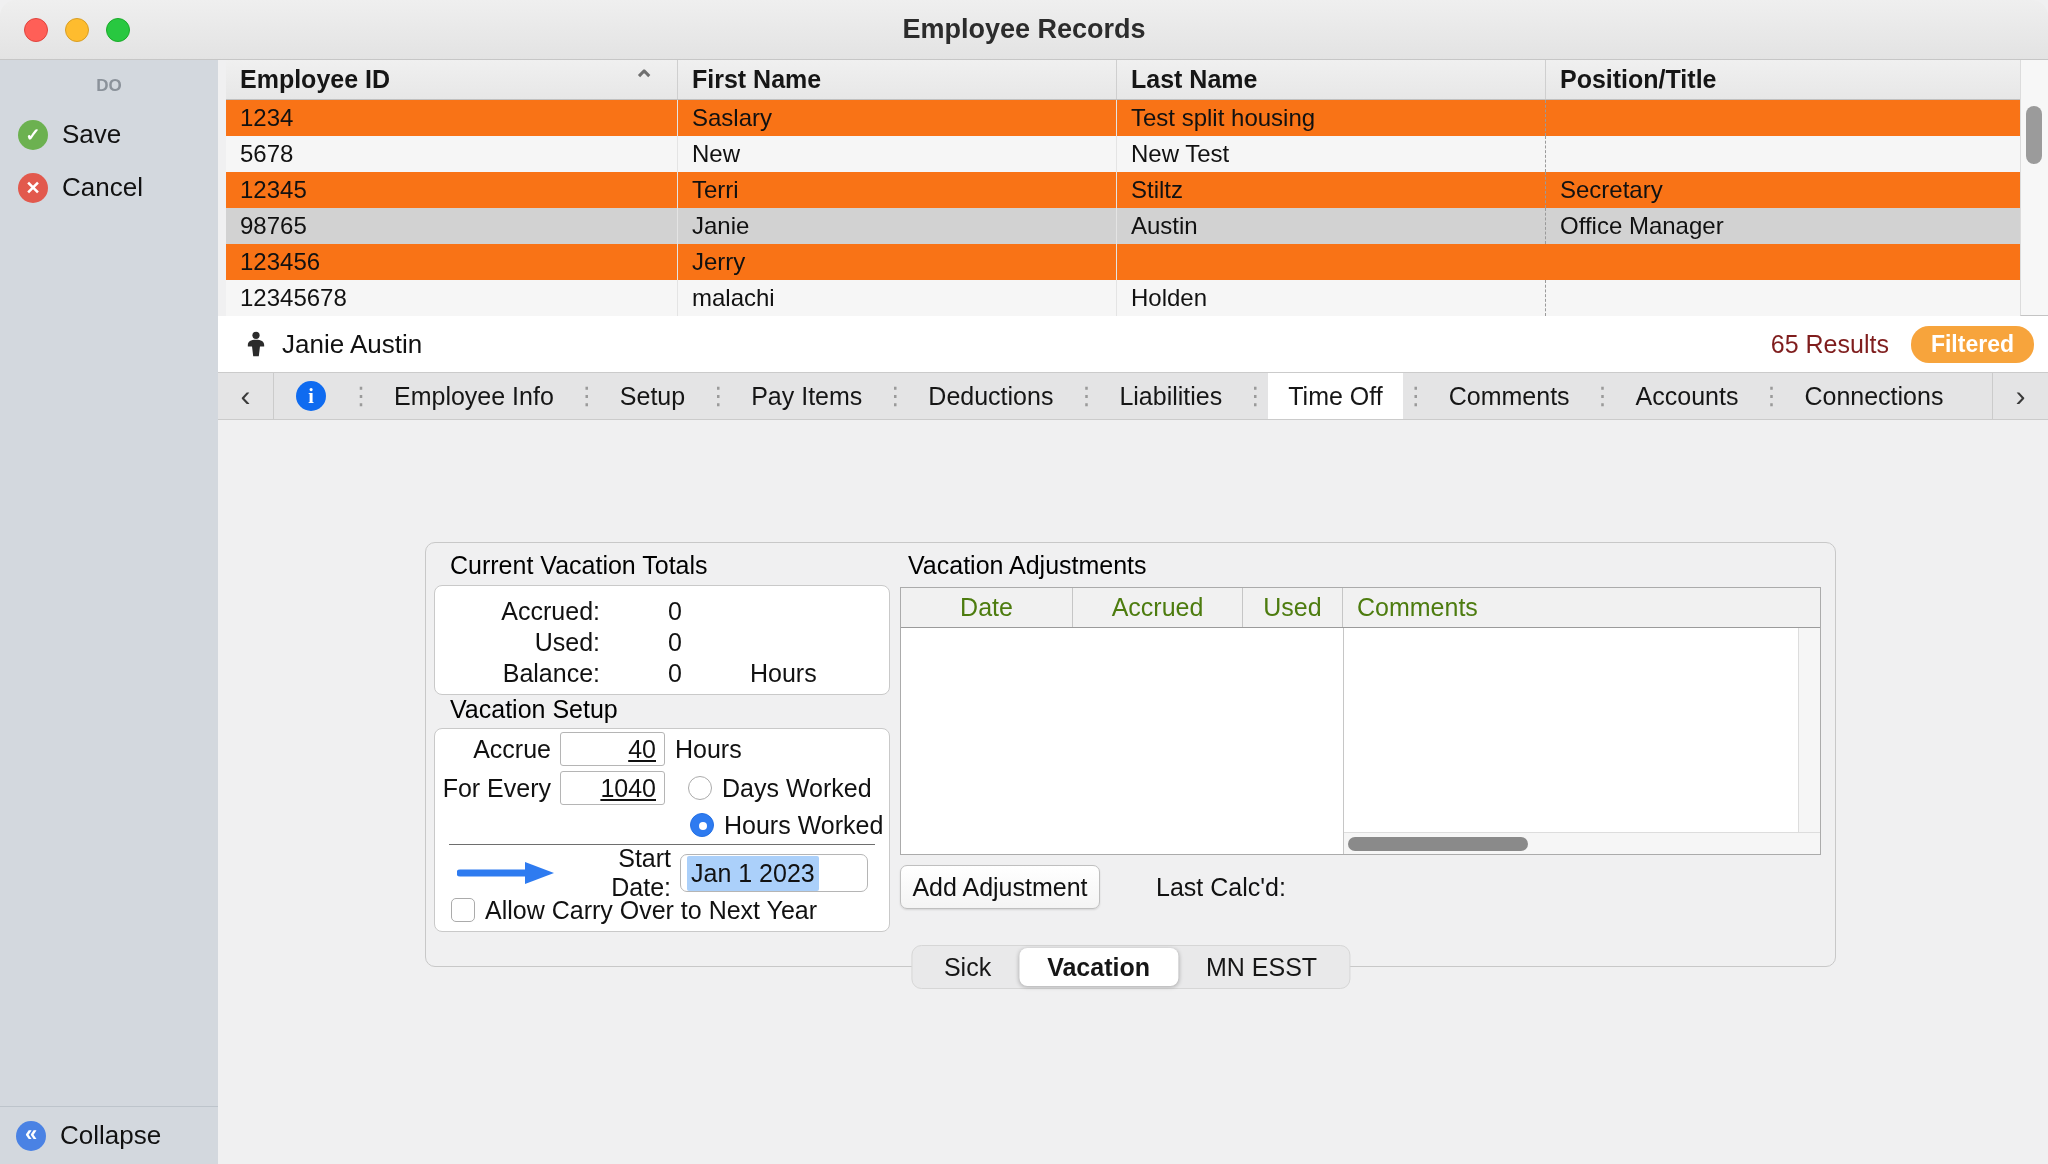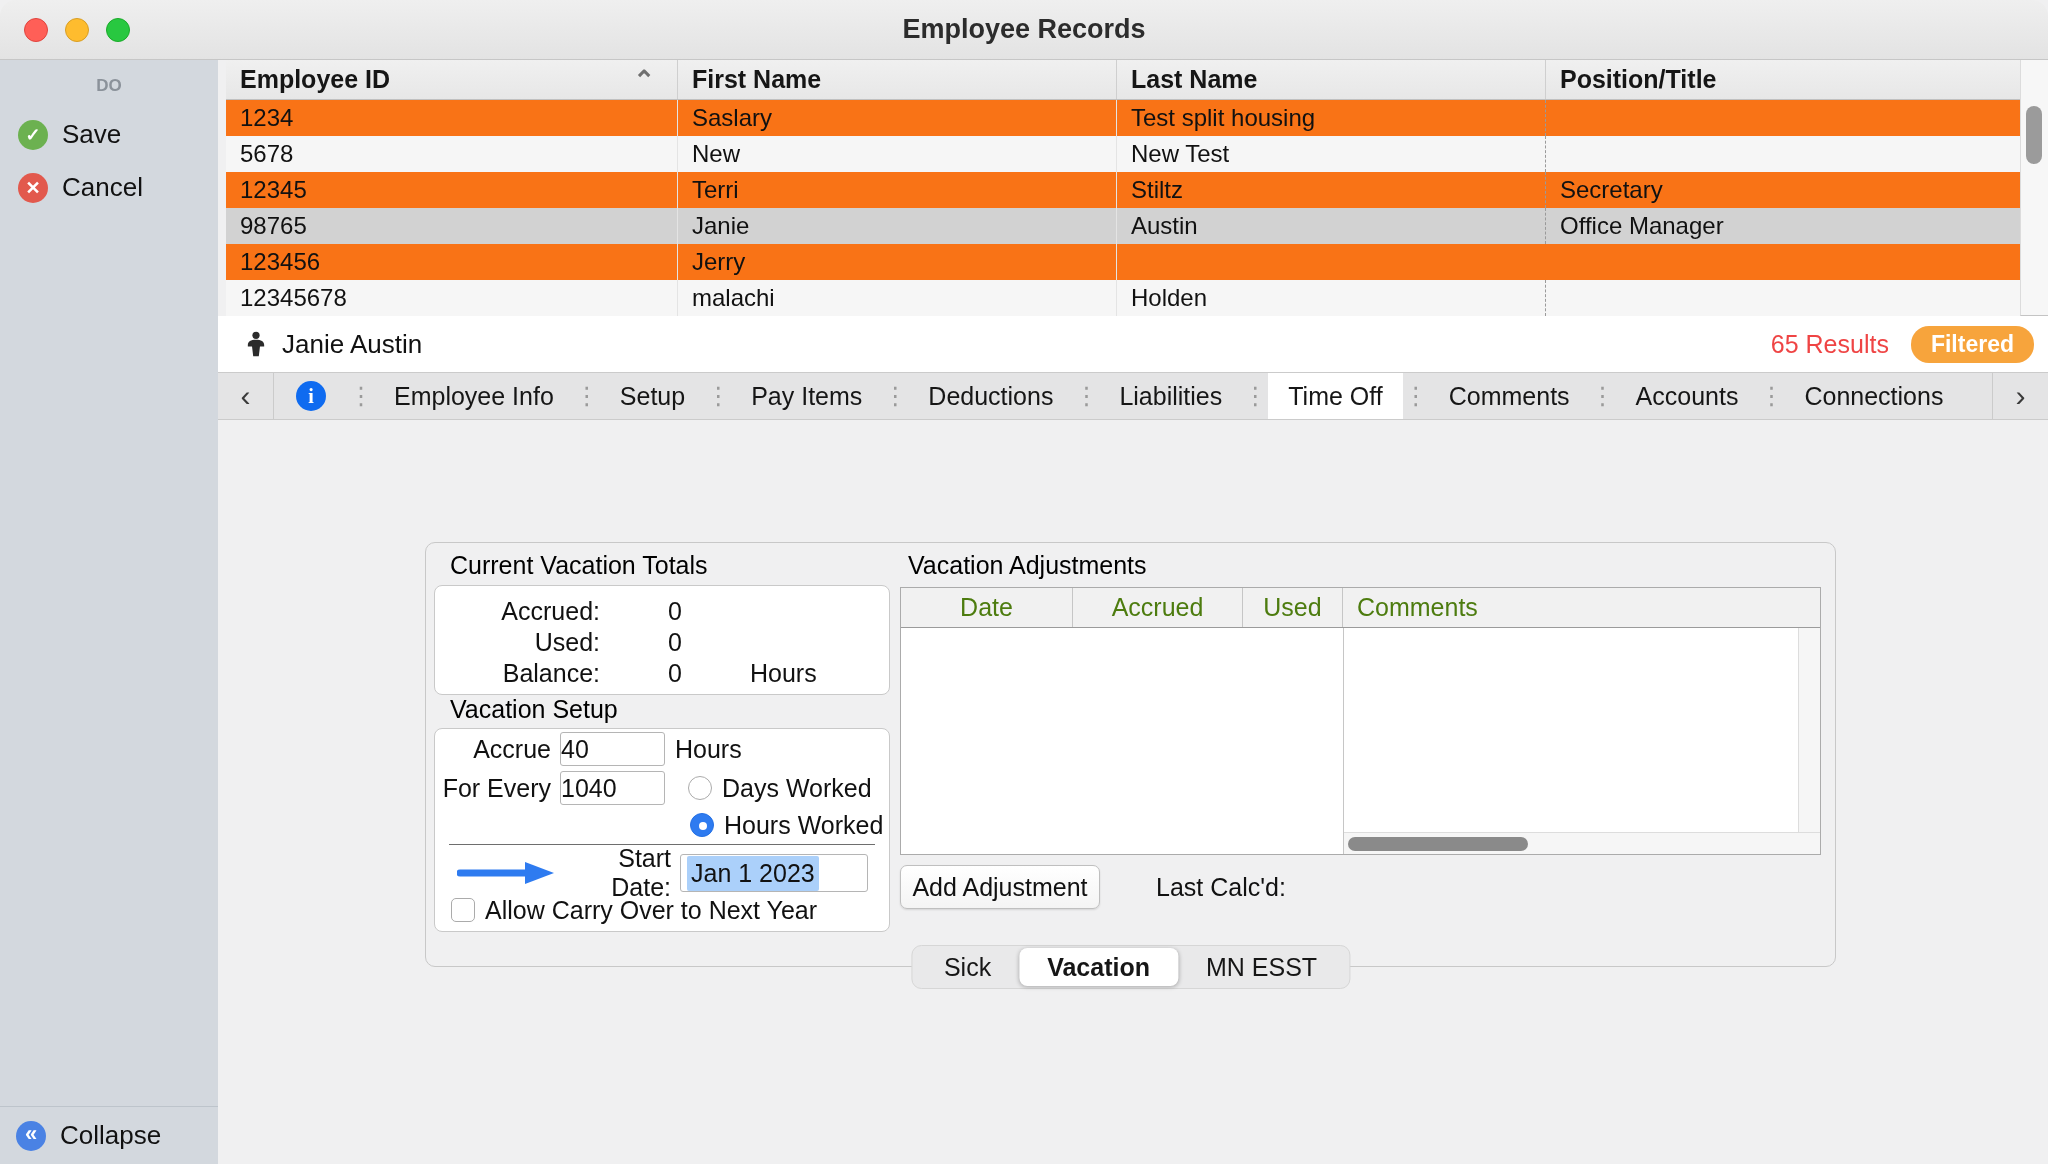--- a/index.html
+++ b/index.html
@@ -48,21 +48,21 @@
   .trow .td:nth-child(3) { border-right:1px dashed #9a9a9a; }
   .trow .td:last-child { border-right:none; }
 
   .vscroll { position:absolute; left:1802px; top:0; width:28px; height:256px; background:#f7f7f7; border-left:1px solid #dcdcdc; border-bottom:1px solid #c4c4c4; }
   .vscroll .thumb { position:absolute; left:5px; top:46px; width:16px; height:58px; background:#9b9b9b; border-radius:8px; }
 
   
   .statusbar { position:absolute; left:0; right:0; top:256px; height:56px; background:#ffffff; display:flex; align-items:center; padding:0 14px 0 24px; }
   .emp-icon { width:28px; height:28px; margin-right:12px; flex:0 0 auto; }
   .emp-name { font-size:26px; color:#111; }
-  .results { margin-left:auto; font-size:25px; color:#ef4444; margin-right:22px; }
+  .results { margin-left:auto; font-size:25px; color:#7f1d1d; margin-right:22px; }
   .badge { background:#f7a43c; color:#fff; font-weight:bold; font-size:23px; padding:5px 20px; border-radius:18px; }
 
   
   .tabbar { position:absolute; left:0; right:0; top:312px; height:48px; background:#e4e4e5;
     border-top:1px solid #cbcbcb; border-bottom:1px solid #cbcbcb; display:flex; align-items:stretch; font-size:25px; overflow:hidden; }
   .tab-nav { width:56px; display:flex; align-items:center; justify-content:center; font-size:30px; color:#3a3a3a; }
   .tab-nav.left { border-right:1px solid #cbcbcb; }
   .tab-nav.right { border-left:1px solid #cbcbcb; margin-left:auto; }
   .tab-info { width:74px; display:flex; align-items:center; justify-content:center; }
   .info-circle { width:30px; height:30px; border-radius:50%; background:#0f6bf0; color:#fff; display:flex; align-items:center;
@@ -83,21 +83,21 @@
   .tot-row { display:grid; grid-template-columns:165px 150px auto; height:31px; align-items:center; }
   .tot-label { text-align:right; }
   .tot-value { text-align:center; }
   .tot-suffix { text-align:left; }
 
   
   .setup-box { left:8px; top:185px; width:456px; height:204px; }
   .srow { position:absolute; left:0; right:0; display:flex; align-items:center; }
   .slabel { width:116px; text-align:right; flex:0 0 auto; }
   .field { background:#fff; border:1px solid #b5b5b5; border-radius:3px; height:34px; display:flex; align-items:center; font-size:25px; }
-  .num-field { width:105px; margin-left:9px; padding-right:8px; }
+  .num-field { width:105px; margin-left:9px; justify-content:flex-end; padding-right:8px;text-decoration:underline; }
   .radio { width:24px; height:24px; border-radius:50%; border:1px solid #ababab; background:#fff; flex:0 0 auto; position:relative; }
   .radio.checked { background:#2e7bf0; border-color:#2470e4; }
   .radio.checked::after { content:""; position:absolute; left:8px; top:8px; width:8px; height:8px; border-radius:50%; background:#fff; }
   .checkbox { width:24px; height:24px; border-radius:5px; border:1px solid #ababab; background:#fff; flex:0 0 auto; }
   .setup-divider { position:absolute; left:14px; right:14px; top:115px; border-top:1px solid #6e6e6e; }
   .date-field { width:188px; height:38px; padding-left:6px; }
   .sel-text { background:#abd0fa; padding:3px 4px; border-radius:2px; }
   .arrow-svg { width:100px; height:26px; flex:0 0 auto; }
 
   
@@ -317,21 +317,21 @@
           </div>
 
           <div class="setup-divider"></div>
 
           <div class="srow" style="top:124px; height:40px; padding-left:22px;">
             <svg class="arrow-svg" viewBox="0 0 100 26">
               <line x1="3" y1="13" x2="72" y2="13" stroke="#2e7bf0" stroke-width="7" stroke-linecap="round"></line>
               <polygon points="68,2 97,13 68,24" fill="#2e7bf0"></polygon>
             </svg>
             <span style="width:114px; text-align:right;">Start Date:</span>
-            <div class="field date-field" style="margin-left:9px;">
+            <div class="field date-field" style="margin-left:9px;border-radius:7px;">
               <span class="sel-text">Jan 1 2023</span>
             </div>
           </div>
 
           <div class="srow" style="top:163px; height:36px; padding-left:16px;">
             <span class="checkbox"></span>
             <span style="margin-left:10px;">Allow Carry Over to Next Year</span>
           </div>
         </div>
 

